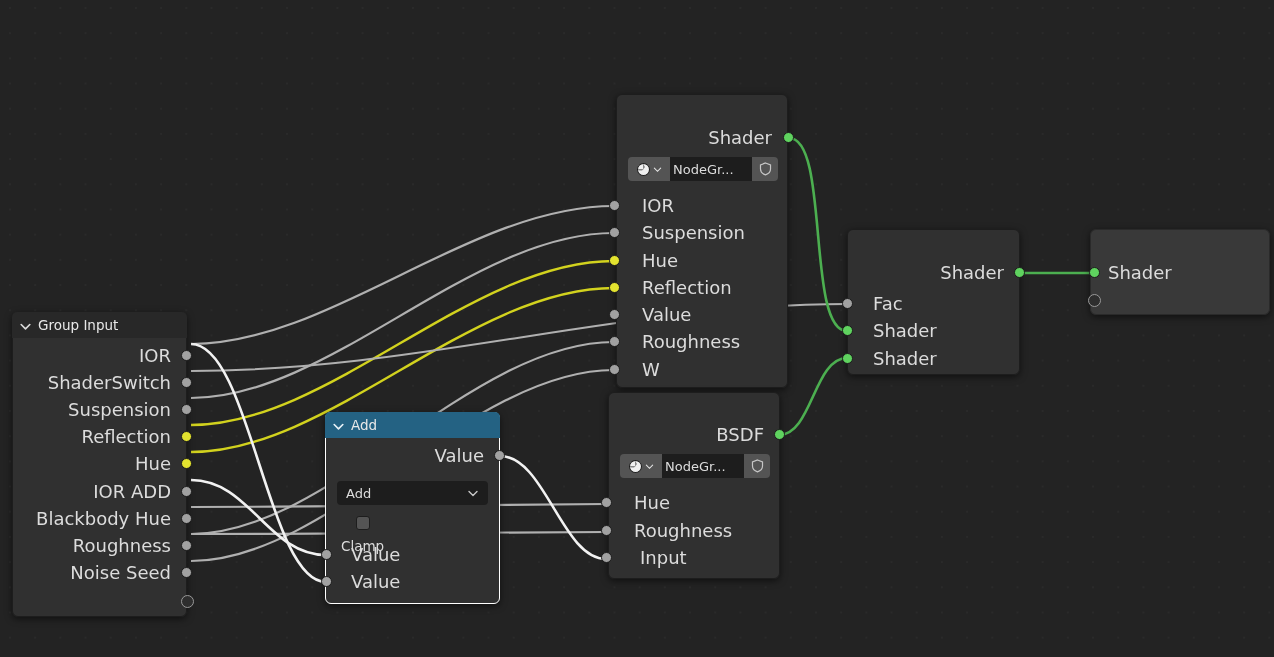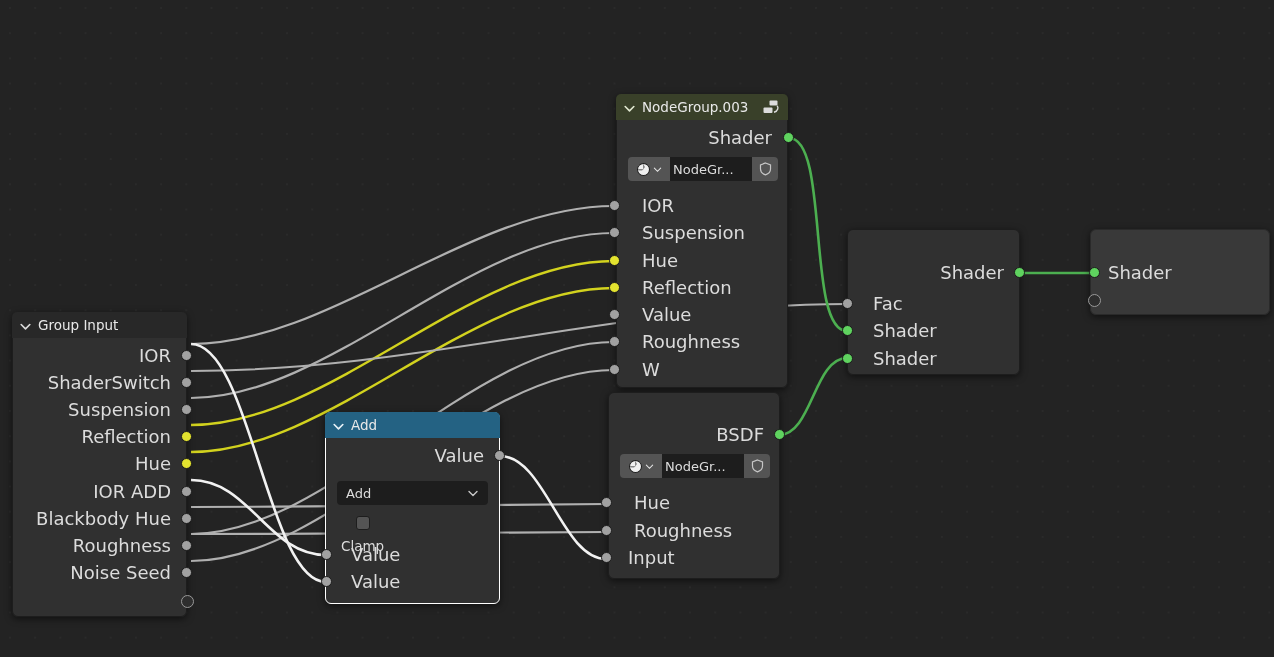--- a/index.html
+++ b/index.html
@@ -239,35 +239,20 @@
     <div class="sock gray" style="left:169px; top:228px;"></div>
 
     <div class="lbl r" style="right:16px; top:254px;">Noise Seed</div>
     <div class="sock gray" style="left:169px; top:255px;"></div>
 
     <div class="sock hollow" style="left:169px; top:283px; width:13px; height:13px;"></div>
   </div>
 
   <div class="node" style="left:616px; top:94px; width:172px; height:294px;">
     <div class="body"></div>
-    <div class="hdr group">
-      <span class="chev">
-        <svg viewBox="0 0 12 12">
-            <path d="M2,4.2 L6,8.2 L10,4.2" fill="none" stroke="#dfe6cf" stroke-width="1.5" stroke-linecap="round" stroke-linejoin="round"></path>
-          </svg>
-      </span>
-      <span class="ttl">NodeGroup.003</span>
-      <span class="grpicon">
-        <svg viewBox="0 0 18 16">
-          <rect x="7.5" y="1.5" width="8" height="5" rx="1" fill="#dcdcdc"></rect>
-          <rect x="1.5" y="8.5" width="9" height="5.5" rx="1" fill="#dcdcdc"></rect>
-          <path d="M15,6.8 C16.6,8 16.4,12 12,13.2" fill="none" stroke="#dcdcdc" stroke-width="1.4"></path>
-        </svg>
-      </span>
-    </div>
 
     <div class="lbl r" style="right:16px; top:37px;">Shader</div>
     <div class="sock green" style="left:167px; top:38px;"></div>
 
     <div class="idblock" style="left:12px; top:63px; width:150px;">
       <div class="browse">
         <svg viewBox="0 0 16 16" width="15" height="15">
           <circle cx="8" cy="8" r="6.4" fill="#f0f0f0" stroke="#1d1d1d" stroke-width="1.1"></circle>
           <path d="M8,1.6 A6.4,6.4 0 0 1 8,8 L8,1.6 Z" fill="#1d1d1d"></path>
           <path d="M8,8 A6.4,6.4 0 0 1 1.6,8 Z" fill="#1d1d1d"></path>
@@ -330,21 +315,21 @@
         </svg>
       </div>
     </div>
 
     <div class="lbl" style="left:26px; top:104px;">Hue</div>
     <div class="sock gray" style="left:-7px; top:105px;"></div>
 
     <div class="lbl" style="left:26px; top:132px;">Roughness</div>
     <div class="sock gray" style="left:-7px; top:133px;"></div>
 
-    <div class="lbl" style="left:20px; top:159px;">Input</div>
+    <div class="lbl" style="left:32px; top:159px;">Input</div>
     <div class="sock gray" style="left:-7px; top:160px;"></div>
   </div>
 
   <div class="node sel" style="left:325px; top:412px; width:175px; height:192px;">
     <div class="body"></div>
     <div class="hdr conv">
       <span class="chev">
         <svg viewBox="0 0 12 12">
             <path d="M2,4.2 L6,8.2 L10,4.2" fill="none" stroke="#e6f0f6" stroke-width="1.5" stroke-linecap="round" stroke-linejoin="round"></path>
           </svg>

